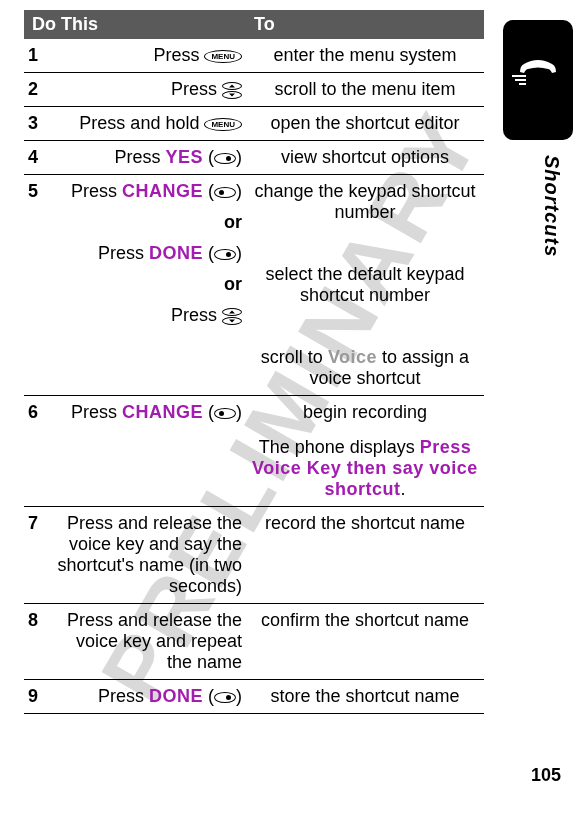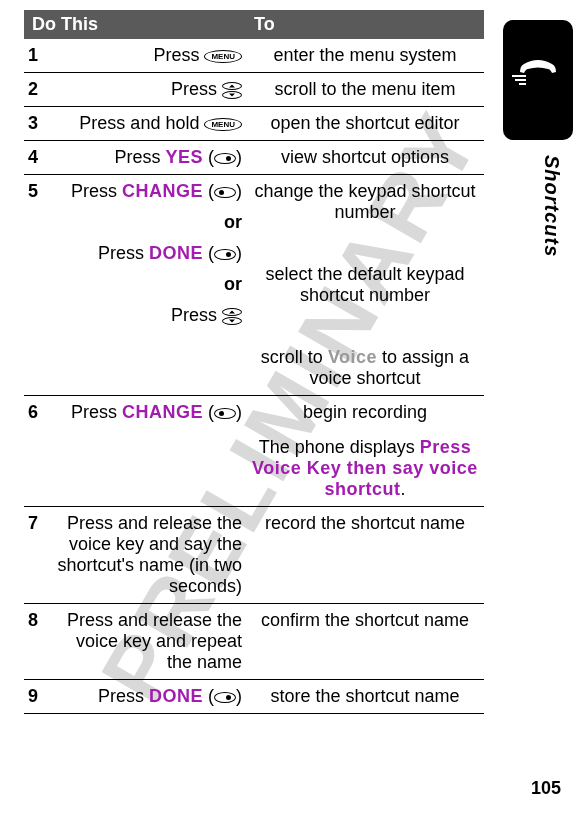--- a/index.html
+++ b/index.html
@@ -53,21 +53,21 @@
       writing-mode: vertical-rl;
       font-family: Arial, sans-serif;
       font-weight: bold;
       font-style: italic;
       font-size: 20px;
       letter-spacing: 1px;
     }
     .page-number {
       position: absolute;
       right: 20px;
-      bottom: 15px;
+      bottom: 28px;
       font-weight: bold;
       font-size: 18px;
     }
     table {
       border-collapse: collapse;
       width: 460px;
       font-size: 18px;
     }
     thead tr {
       background: #5a5a5a;

